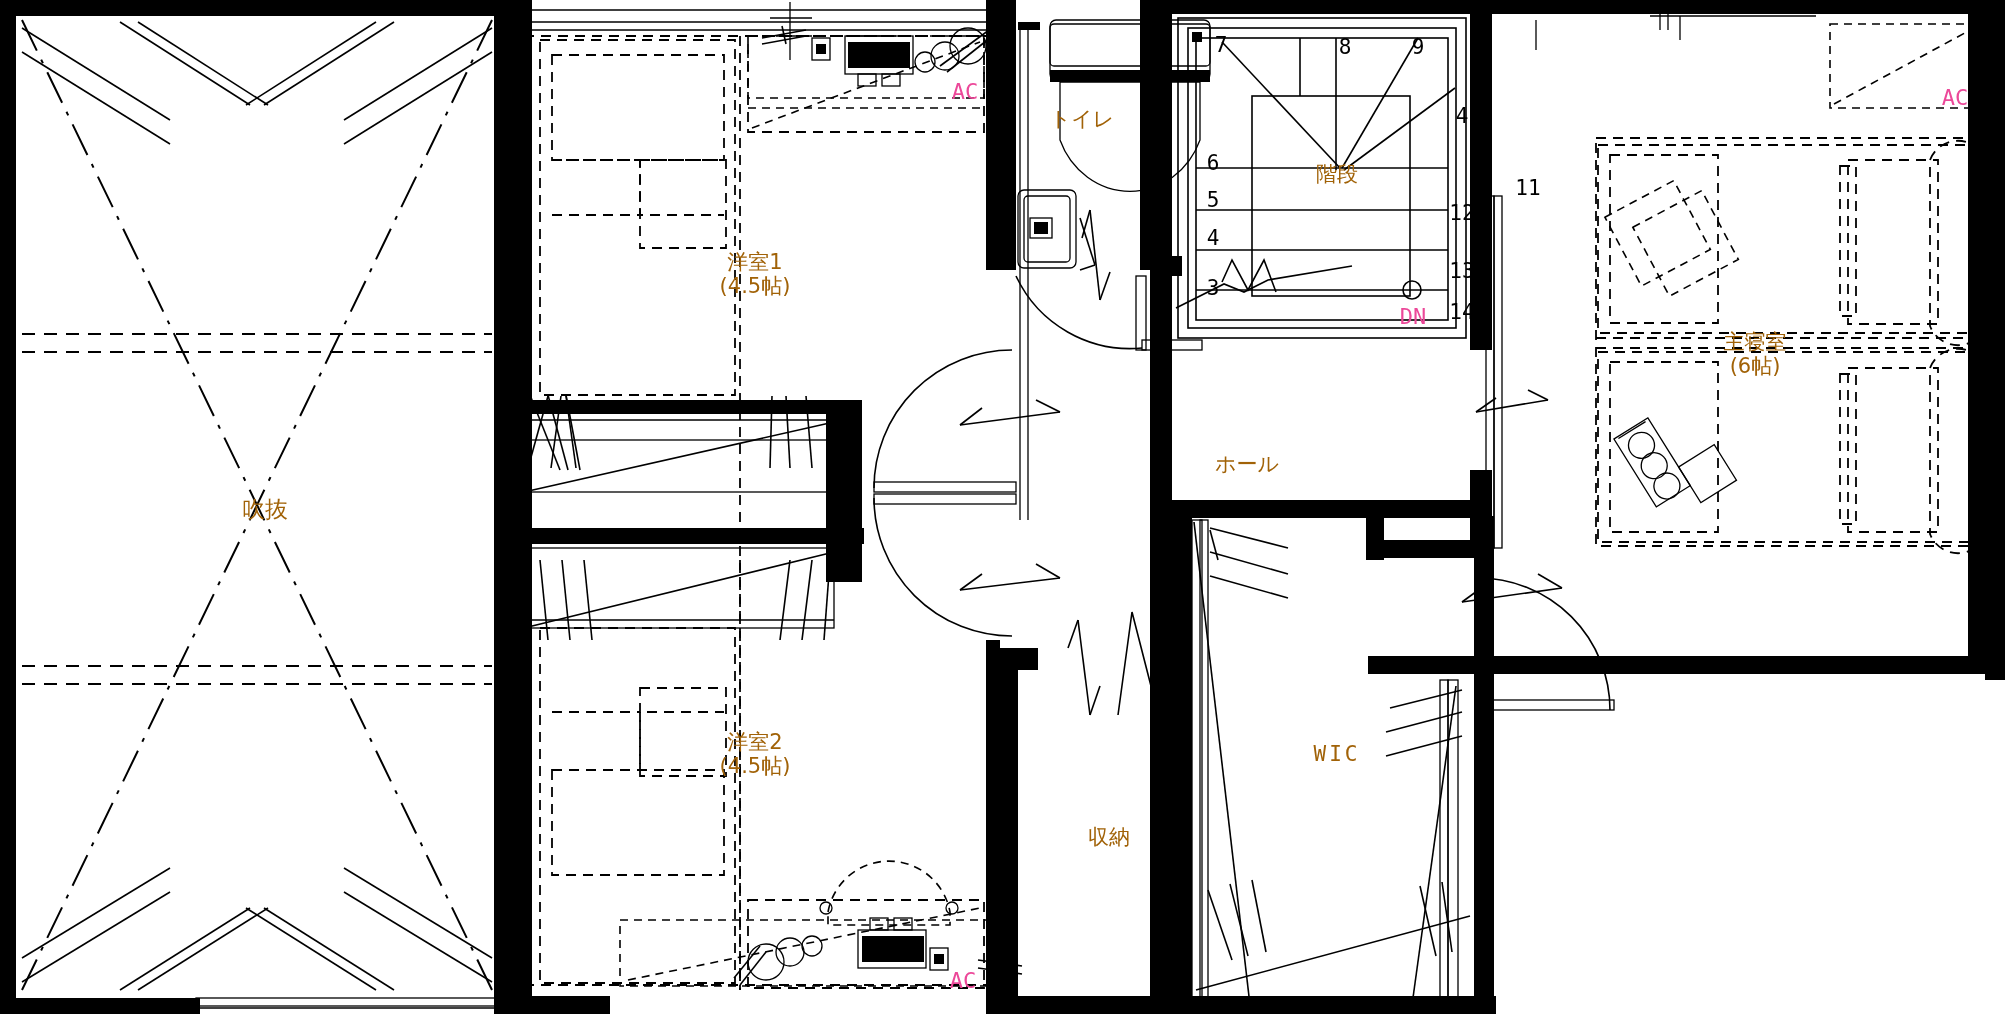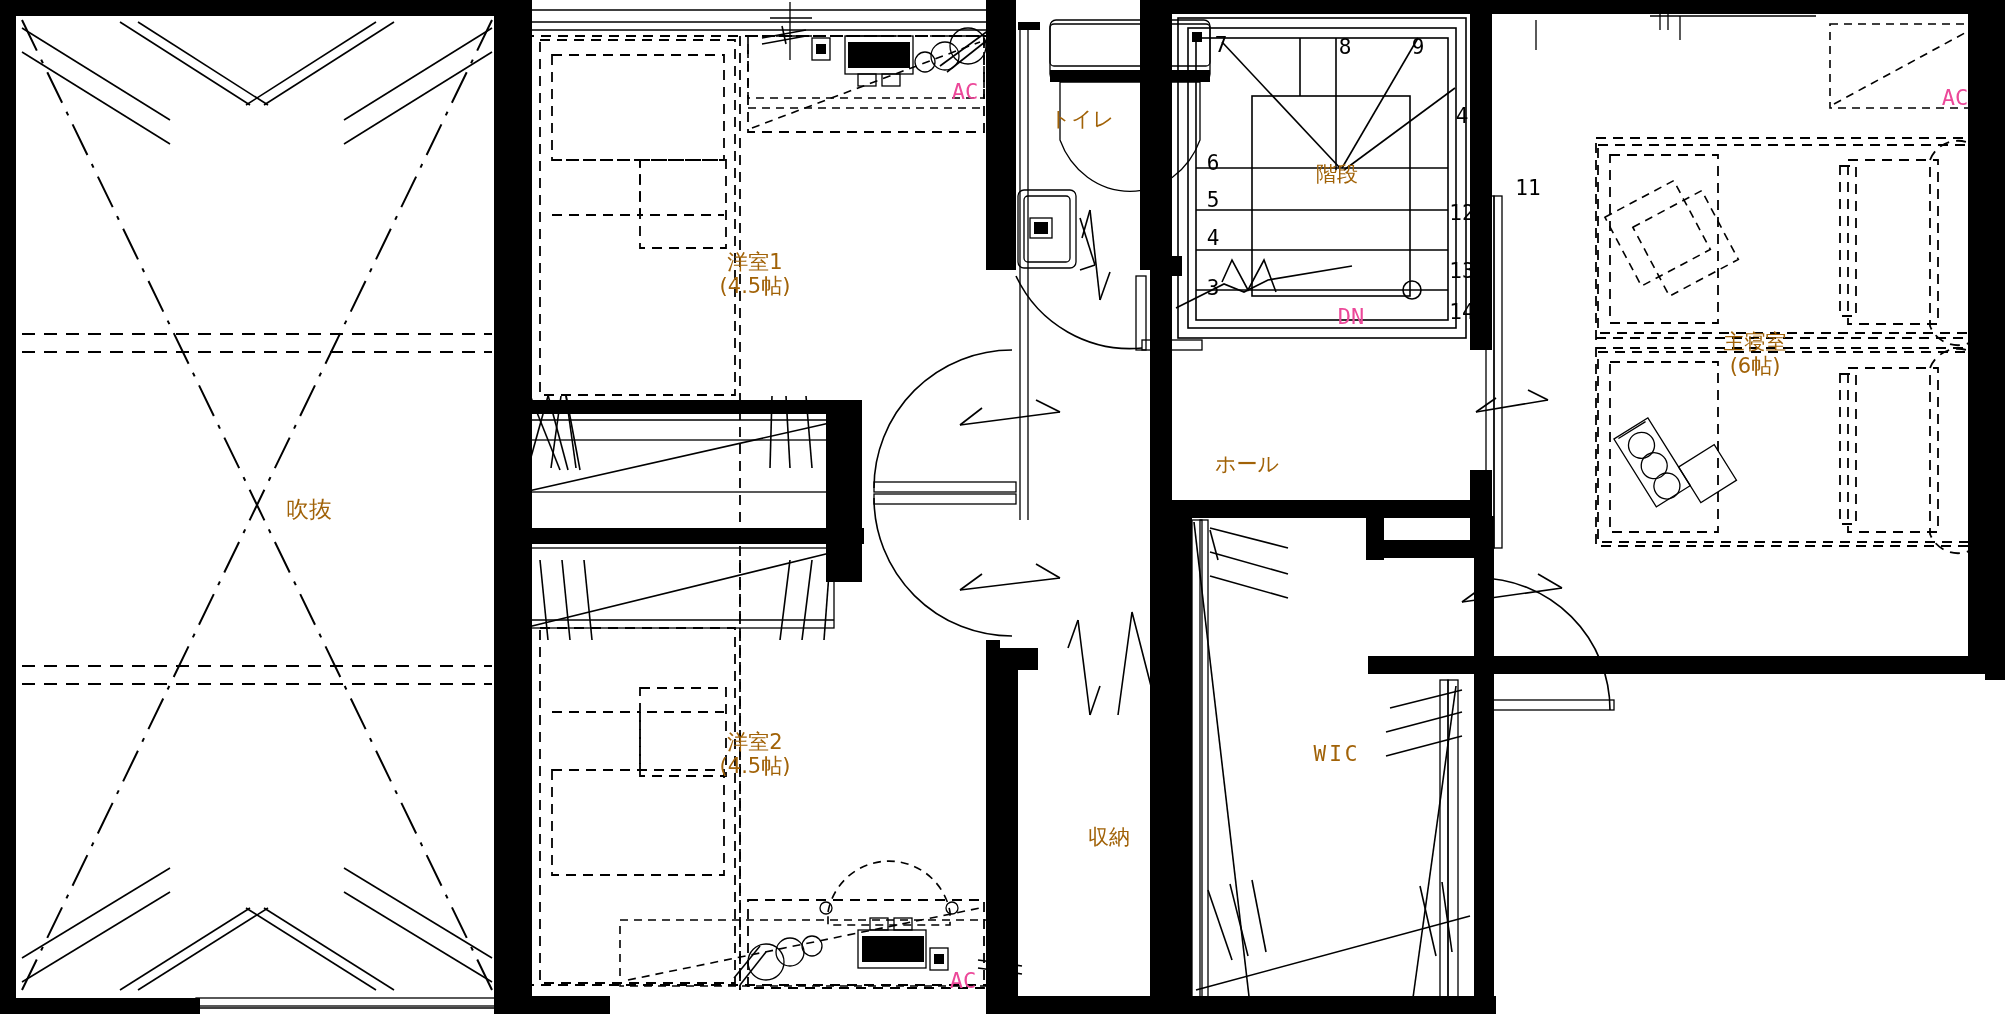--- a/index.html
+++ b/index.html
@@ -27,21 +27,21 @@
   .room-label {
     position: absolute;
     color: #a16207;
     font-family: "DejaVu Sans", "Liberation Sans", sans-serif;
     line-height: 1.12;
     white-space: nowrap;
     text-align: center;
     transform: translate(-50%, -50%);
     pointer-events: none;
   }
-  .lbl-big   { font-size: 23px; margin-left: 44px; }
+  .lbl-big   { font-size: 23px; }
   .lbl-mid   { font-size: 21px; }
   .lbl-mono  { font-family: "DejaVu Sans Mono", "Liberation Mono", monospace; }
   .step-num {
     position: absolute;
     font-family: "DejaVu Sans Mono", "Liberation Mono", monospace;
     font-size: 21px;
     color: #000;
     transform: translate(-50%, -50%);
     pointer-events: none;
   }
@@ -498,21 +498,21 @@
   </div>
 
   <div class="room-label lbl-mid" style="left:1085px; top:838px;margin-left:24px;">
     <span class="sub-line">収納</span>
   </div>
 
   <div class="ac-tag" style="left:965px; top:91px;">AC</div>
   <div class="ac-tag" style="left:1955px; top:97px;">AC</div>
   <div class="ac-tag" style="left:963px; top:980px;">AC</div>
 
-  <div class="ac-tag" style="left:1351px; top:316px;">DN</div>
+  <div class="ac-tag" style="left:1413px; top:316px;">DN</div>
 
   <div class="step-num" style="left:1213px; top:288px;">3</div>
   <div class="step-num" style="left:1213px; top:238px;">4</div>
   <div class="step-num" style="left:1213px; top:200px;">5</div>
   <div class="step-num" style="left:1213px; top:163px;">6</div>
   <div class="step-num" style="left:1221px; top:45px;">7</div>
   <div class="step-num" style="left:1345px; top:47px;">8</div>
   <div class="step-num" style="left:1418px; top:47px;">9</div>
   <div class="step-num" style="left:1462px; top:116px;">4</div>
   <div class="step-num" style="left:1528px; top:188px;">11</div>

